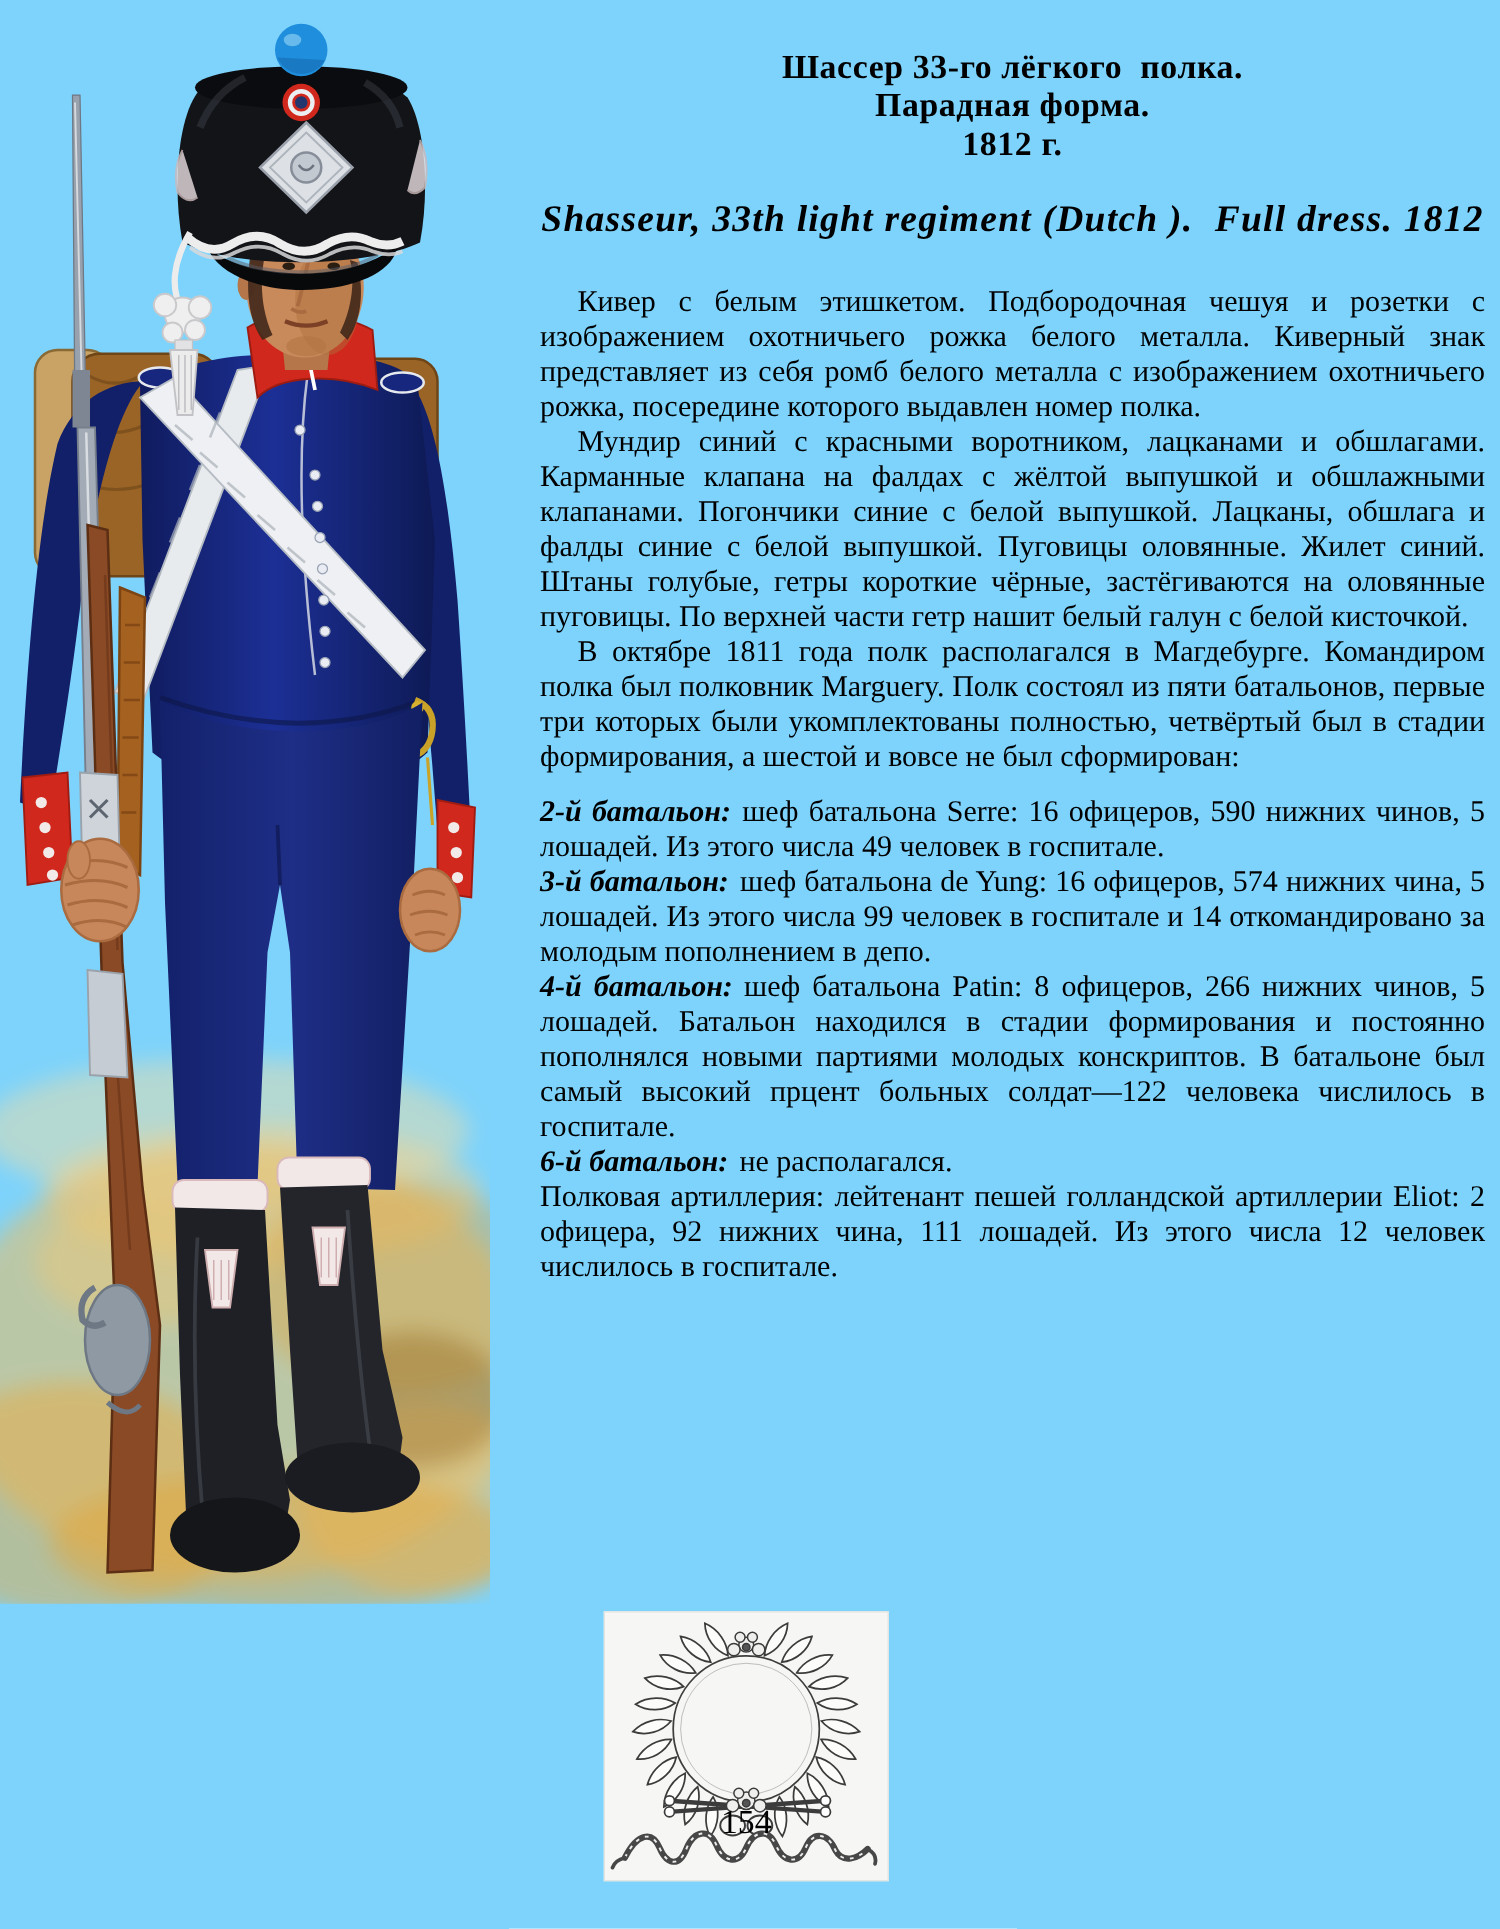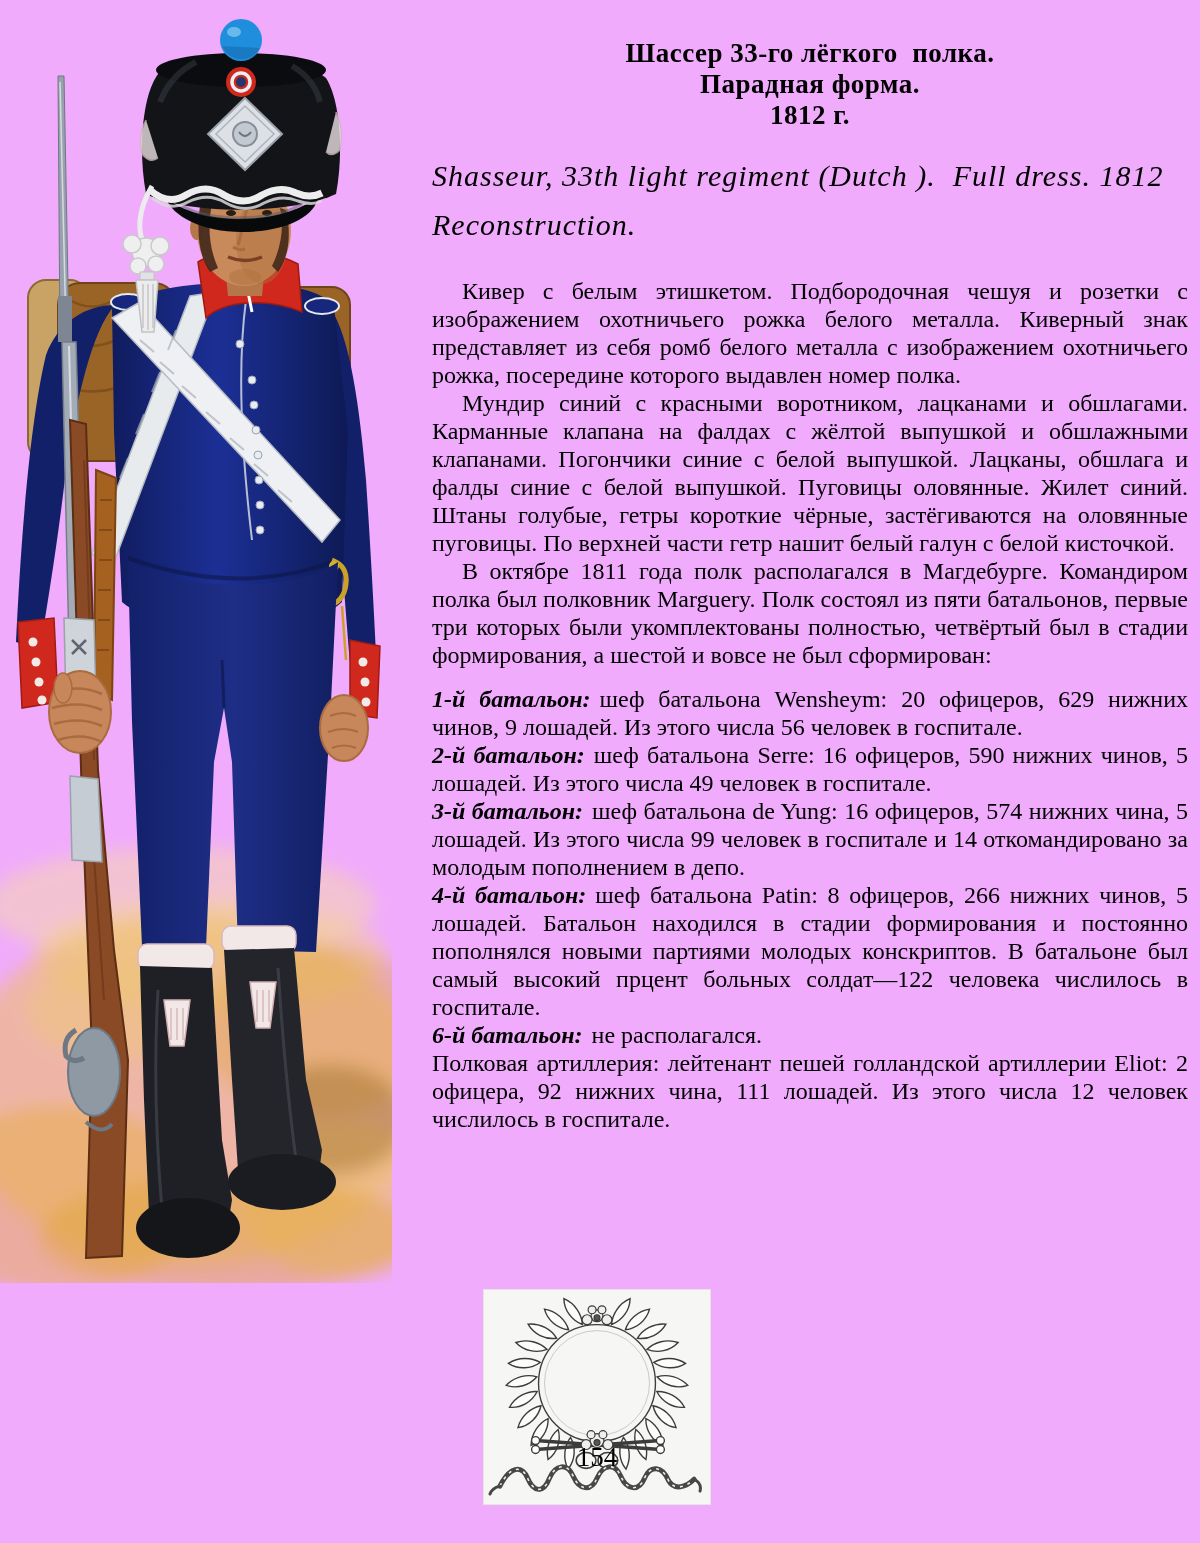--- a/index.html
+++ b/index.html
@@ -1,30 +1,30 @@
 <!DOCTYPE html>
 <html><head>
 <meta charset="utf-8">
 <style>
   html,body{margin:0;padding:0;background:#ffffff;}
   .page{
-    position:relative;width:1200px;height:1543px;background:#f0abfc;
+    position:relative;width:1200px;height:1543px;background:#7dd3fc;
     font-family:"Liberation Serif",serif;color:#000;overflow:hidden;
   }
   .illustration{position:absolute;left:0;top:0;width:392px;height:1283px;}
   .illustration svg{display:block;width:100%;height:100%;}
   .text-col{position:absolute;left:432px;top:10px;width:756px;}
   .title{
     font-weight:bold;text-align:center;font-size:27px;line-height:31px;
     letter-spacing:.5px;padding-top:10px;
   }
   .title span{display:block;white-space:pre-wrap;}
   .subtitle{
-    margin-top:20px;font-style:italic;
-    font-size:30px;line-height:49px;letter-spacing:1px;
+    margin-top:20px;text-align:center;font-style:italic;
+    font-size:30px;line-height:49px;letter-spacing:1px;font-weight:bold;
   }
   .subtitle span{display:block;white-space:pre-wrap;}
   .body-text{margin-top:28px;font-size:24px;line-height:28px;text-align:justify;}
   .body-text p{margin:0;}
   p.indent{text-indent:30px;}
   .bat-gap{height:16px;}
   .bat-label{font-weight:bold;font-style:italic;margin-right:9px;}
   .ornament{position:absolute;left:483px;top:1289px;width:228px;height:216px;
     background:#f6f6f4;border:1px solid #e4e4e0;box-sizing:border-box;}
   .ornament svg{display:block;width:100%;height:100%;}
@@ -224,33 +224,29 @@
 
   <div class="text-col">
     <h1 class="title">
       <span>Шассер 33-го лёгкого  полка.</span>
       <span>Парадная форма.</span>
       <span>1812 г.</span>
     </h1>
 
     <div class="subtitle">
       <span>Shasseur, 33th light regiment (Dutch ).  Full dress. 1812</span>
-      <span>Reconstruction.</span>
     </div>
 
     <div class="body-text">
       <p class="indent">Кивер с белым этишкетом. Подбородочная чешуя и розетки с изображением охотничьего рожка белого металла. Киверный знак представляет из себя ромб белого металла с изображением охотничьего рожка, посередине которого выдавлен номер полка.</p>
       <p class="indent">Мундир синий с красными воротником, лацканами и обшлагами. Карманные клапана на фалдах с жёлтой выпушкой и обшлажными клапанами. Погончики синие с белой выпушкой. Лацканы, обшлага и фалды синие с белой выпушкой. Пуговицы оловянные. Жилет синий. Штаны голубые, гетры короткие чёрные, застёгиваются на оловянные пуговицы. По верхней части гетр нашит белый галун с белой кисточкой.</p>
       <p class="indent">В октябре 1811 года полк располагался в Магдебурге. Командиром полка был полковник  Marguery. Полк состоял из пяти батальонов, первые три которых были укомплектованы полностью, четвёртый был в стадии формирования, а шестой и вовсе не был сформирован:</p>
 
       <div class="bat-gap"></div>
 
-      <p>
-        <span class="bat-label">1-й  батальон:</span><span>шеф батальона  Wensheym: 20 офицеров, 629 нижних чинов, 9 лошадей. Из этого числа 56 человек в госпитале.</span>
-      </p>
       <p>
         <span class="bat-label">2-й  батальон:</span><span>шеф батальона Serre: 16 офицеров, 590 нижних чинов, 5 лошадей. Из этого числа 49 человек в госпитале.</span>
       </p>
       <p>
         <span class="bat-label">3-й  батальон:</span><span>шеф батальона de Yung: 16 офицеров, 574 нижних чина, 5 лошадей. Из этого числа 99 человек в госпитале и 14 откомандировано за молодым пополнением в депо.</span>
       </p>
       <p>
         <span class="bat-label">4-й  батальон:</span><span>шеф батальона Patin: 8 офицеров, 266 нижних чинов, 5 лошадей. Батальон находился в стадии формирования и постоянно пополнялся новыми партиями молодых конскриптов. В батальоне был самый высокий прцент больных солдат—122 человека числилось в госпитале.</span>
       </p>
       <p>

